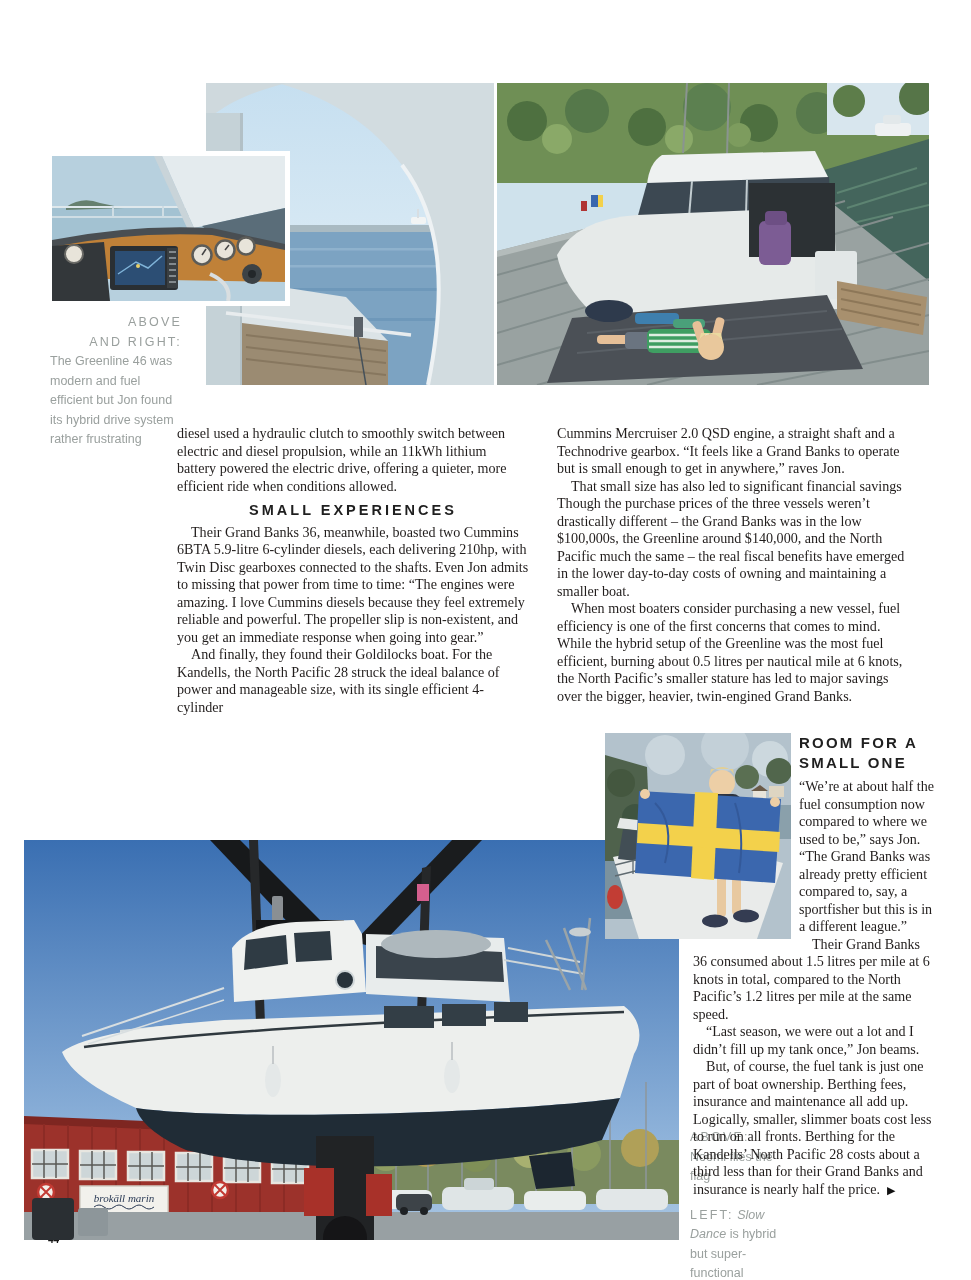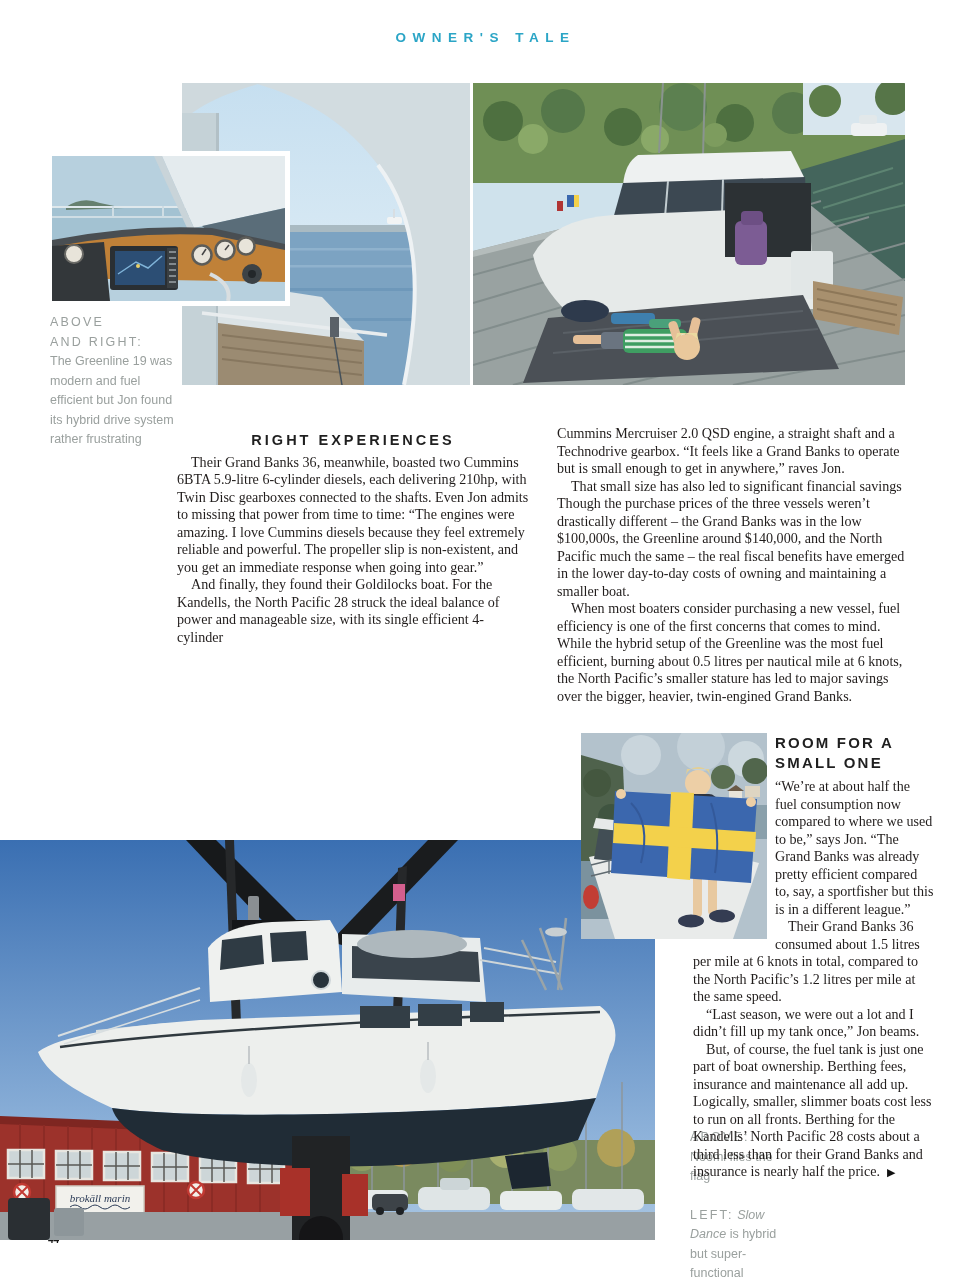--- a/index.html
+++ b/index.html
@@ -3,28 +3,28 @@
 <meta charset="utf-8">
 <style>
   html,body { margin:0; padding:0; background:#e8e8e8; }
   .page { position:relative; width:971px; height:1280px; background:#ffffff;
           font-family:"Liberation Serif", serif; overflow:hidden; margin:0 auto; }
 
   .header-title { position:absolute; top:30px; left:0; right:0; text-align:center;
     font-family:"Liberation Sans", sans-serif; font-weight:bold; font-size:13.5px;
     letter-spacing:6.5px; color:#2ba5c6; }
 
-  .photo { position:absolute; overflow:hidden; }
+  .photo { position:absolute; overflow:hidden;padding-left:24px; }
   .photo svg { display:block; }
   .photo-helm-frame { position:absolute; left:47px; top:151px; background:#ffffff;
     padding:5px; box-shadow:0 0 0 0 transparent; }
 
   .caption { position:absolute; font-family:"Liberation Sans", sans-serif;
     font-size:12.5px; line-height:19.5px; color:#9aa09e; }
-  .cap-label { letter-spacing:2.2px; white-space:pre-line; }
+  .cap-label { letter-spacing:2.2px; white-space:pre-line;text-align:right; }
   .cap-italic { font-style:italic; }
 
   .col { position:absolute; font-size:14.1px; line-height:17.5px; color:#211d1c; }
   .col p { margin:0; }
   .col p.ind { text-indent:14px; }
   .sec-head { font-family:"Liberation Sans", sans-serif; font-weight:bold;
     font-size:14.5px; letter-spacing:3px; color:#1f1f1f; }
   .sec-head.centered { text-align:center; margin:7px 0 4px 0; }
 
   .room-block { position:absolute; left:581px; top:695px; width:354px;
@@ -42,21 +42,20 @@
   .bottom-captions .cap-group { margin-bottom:19px;margin-left:20px; }
 
   .page-number { position:absolute; left:48px; top:1234px;
     font-family:"Liberation Sans", sans-serif; font-weight:bold; font-size:10px; color:#161616; }
 </style>
 </head>
 <body>
 
 <div class="page">
 
-  <div class="header-title">OWNER'S TALE</div>
 
   <div class="photo" style="left:182px; top:83px; width:288px; height:302px;">
     <svg viewBox="0 0 288 302" width="288" height="302">
       <defs>
         <linearGradient id="skyB" x1="0" y1="0" x2="0" y2="1">
           <stop offset="0" stop-color="#c6dff0"></stop>
             <stop offset="1" stop-color="#e6f1f7"></stop>
         </linearGradient>
       </defs>
       <rect width="288" height="302" fill="url(#skyB)"></rect>
@@ -166,25 +165,26 @@
       <line x1="173" y1="94" x2="177" y2="89" stroke="#444" stroke-width="1.5"></line>
       <circle cx="200" cy="118" r="10" fill="#3c4246"></circle>
         <circle cx="200" cy="118" r="4" fill="#23272a"></circle>
       <path d="M158,118 Q180,128 176,145" stroke="#d9dee0" stroke-width="4" fill="none"></path>
     </svg>
   </div>
 
   <div class="caption" style="left:50px; top:313px; width:132px;">
     <div class="cap-label">ABOVE
 AND RIGHT:</div>
-    <div>The Greenline 19 was modern and fuel efficient but Jon found its hybrid drive system rather frustrating</div>
+    <div>The Greenline 46 was modern and fuel efficient but Jon found its hybrid drive system rather frustrating</div>
   </div>
 
   <div class="col" style="left:177px; top:425px; width:352px;">
-    <div class="sec-head centered">RIGHT EXPERIENCES</div>
+    <p>diesel used a hydraulic clutch to smoothly switch between electric and diesel propulsion, while an 11kWh lithium battery powered the electric drive, offering a quieter, more efficient ride when conditions allowed.</p>
+    <div class="sec-head centered">SMALL EXPERIENCES</div>
     <p class="ind">Their Grand Banks 36, meanwhile, boasted two Cummins 6BTA 5.9-litre 6-cylinder diesels, each delivering 210hp, with Twin Disc gearboxes connected to the shafts. Even Jon admits to missing that power from time to time: “The engines were amazing. I love Cummins diesels because they feel extremely reliable and powerful. The propeller slip is non-existent, and you get an immediate response when going into gear.”</p>
     <p class="ind">And finally, they found their Goldilocks boat. For the Kandells, the North Pacific 28 struck the ideal balance of power and manageable size, with its single efficient 4-cylinder</p>
   </div>
 
   <div class="col" style="left:557px; top:425px; width:350px;">
     <p>Cummins Mercruiser 2.0 QSD engine, a straight shaft and a Technodrive gearbox. “It feels like a Grand Banks to operate but is small enough to get in anywhere,” raves Jon.</p>
     <p class="ind">That small size has also led to significant financial savings Though the purchase prices of the three vessels weren’t drastically different – the Grand Banks was in the low $100,000s, the Greenline around $140,000, and the North Pacific much the same – the real fiscal benefits have emerged in the lower day-to-day costs of owning and maintaining a smaller boat.</p>
     <p class="ind">When most boaters consider purchasing a new vessel, fuel efficiency is one of the first concerns that comes to mind. While the hybrid setup of the Greenline was the most fuel efficient, burning about 0.5 litres per nautical mile at 6 knots, the North Pacific’s smaller stature has led to major savings over the bigger, heavier, twin-engined Grand Banks.</p>
   </div>
 

